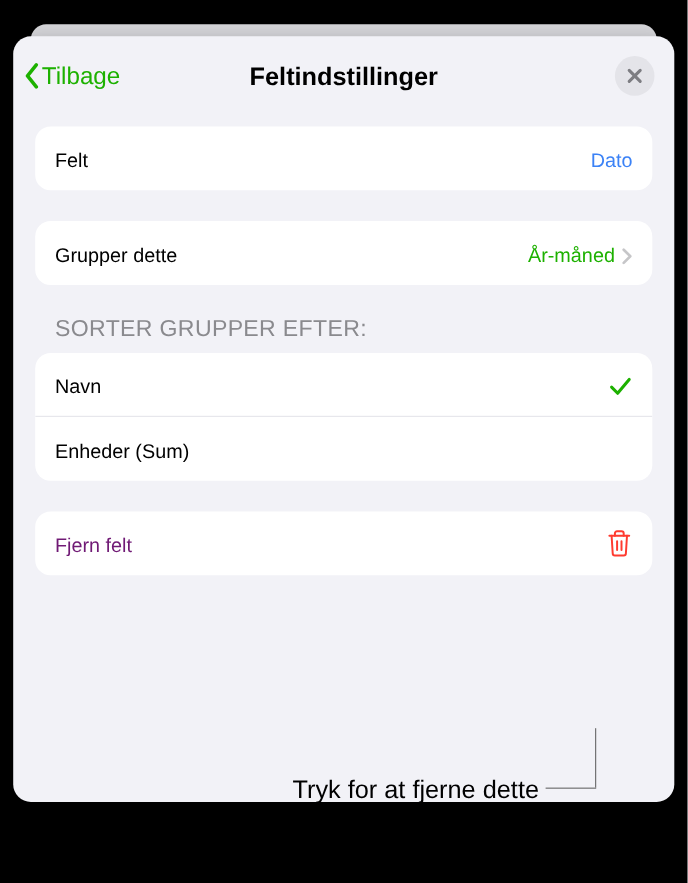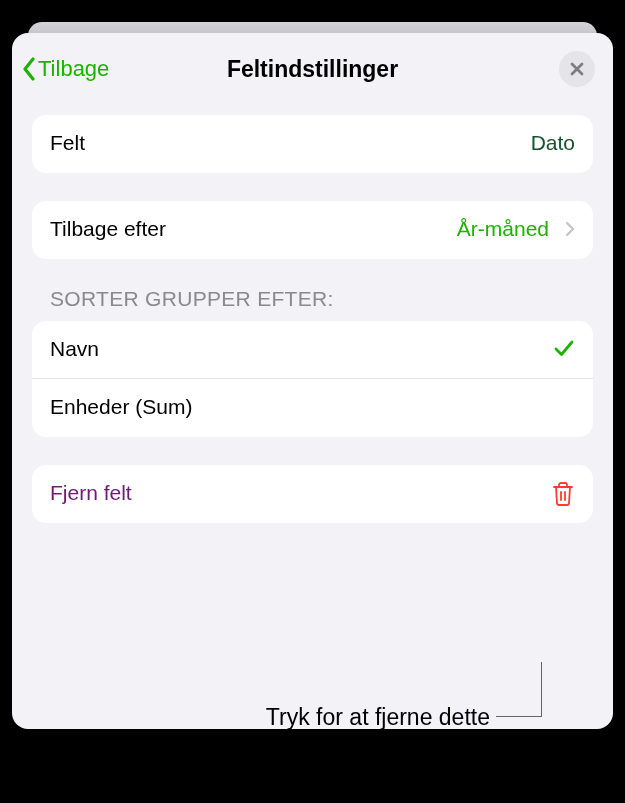--- a/index.html
+++ b/index.html
@@ -97,48 +97,48 @@
       overflow: hidden;
       margin-bottom: 28px;
     }
 
     .group.tight {
       margin-bottom: 12px;
     }
 
     .row {
       display: flex;
-      align-items: flex-start;
+      align-items: flex-end;
       justify-content: space-between;
       padding: 16px 18px;
       min-height: 58px;
-      font-size: 21px;
+      font-size: 18px;
       border-bottom: 1px solid #e5e5ea;
     }
 
     .row:last-child {
       border-bottom: none;
     }
 
     .row-label {
       color: #000;
     }
 
     .row-value-gray {
-      color: #14532d;
+      color: #3b82f6;
     }
 
     .row-value-green {
       color: #1db100;
     }
 
     .row-right {
       display: flex;
       align-items: center;
-      gap: 16px;
+      gap: 6px;
       margin-left: 41px;
     }
 
     .chevron-right {
       width: 10px;
       height: 16px;
       flex-shrink: 0;
     }
 
     .section-header {
@@ -220,21 +220,21 @@
 
     <div class="group">
       <div class="row">
         <span class="row-label">Felt</span>
         <span class="row-value-gray">Dato</span>
       </div>
     </div>
 
     <div class="group">
       <div class="row">
-        <span class="row-label">Tilbage efter</span>
+        <span class="row-label">Grupper dette</span>
         <div class="row-right">
           <span class="row-value-green">År-måned</span>
           <svg class="chevron-right" viewBox="0 0 10 16" fill="none">
             <path d="M2 2 L8 8 L2 14" stroke="#c6c6c8" stroke-width="2.4" stroke-linecap="round" stroke-linejoin="round"></path>
           </svg>
         </div>
       </div>
     </div>
 
     <div class="section-header">SORTER GRUPPER EFTER:</div>

